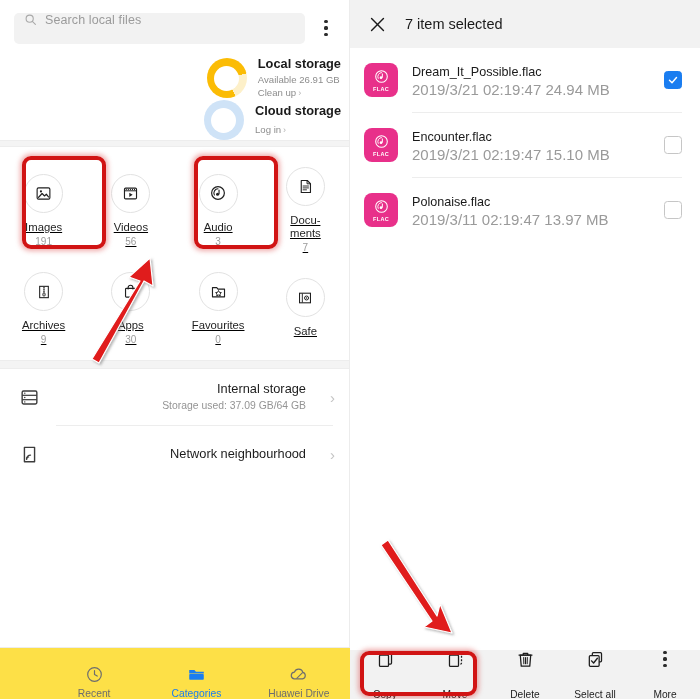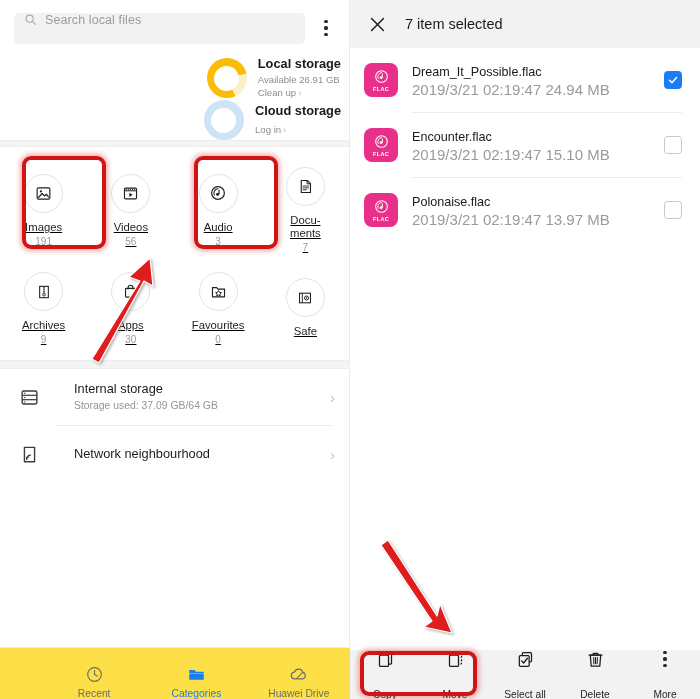--- a/index.html
+++ b/index.html
@@ -75,21 +75,21 @@
   .cat-label { font-size: 11.3px; color: #1f1f1f; margin-top: 8px; text-align: center;
                line-height: 13px; max-width: 56px; }
   .cat-count { font-size: 10px; color: #9a9a9a; margin-top: 2px; line-height: 12px; }
 
   .sec-band { height: 9px; background: #f4f4f4; border-top: 1px solid #ededed;
               border-bottom: 1px solid #ededed; }
 
   
   .list-item {
     display: flex; align-items: center; padding: 0 14px 0 16px; height: 56px;
-    gap: 32px; position: relative;
+    gap: 24px; position: relative; text-align: right;
   }
   .li-icon { width: 26px; flex: none; display: flex; align-items: center; justify-content: center; }
   .li-body { flex: 1; display: flex; flex-direction: column; justify-content: center; }
   .li-title { font-size: 12.8px; color: #1c1c1c; line-height: 16px; }
   .li-sub { font-size: 10.4px; color: #949494; line-height: 14px; margin-top: 2px; }
   .li-chev { font-size: 15px; color: #c3c3c3; font-weight: 300; }
   .li-divider { height: 1px; background: #ededed; margin-left: 56px; margin-right: 16px; }
 
   
   .bottom-nav {
@@ -420,62 +420,62 @@
         <svg width="17" height="17" viewBox="0 0 24 24">
           <circle cx="12" cy="12" r="8.2" fill="none" stroke="#ffffff" stroke-width="1.5"></circle>
           <path d="M12 6.4 A5.6 5.6 0 0 0 7.3 14.7" fill="none" stroke="#ffffff" stroke-width="1.3" stroke-linecap="round"></path>
           <circle cx="11.3" cy="13.7" r="1.9" fill="#ffffff"></circle>
           <line x1="13.2" y1="13.7" x2="13.2" y2="7.8" stroke="#ffffff" stroke-width="1.4"></line>
         </svg>
         <span class="flac-txt">FLAC</span>
       </div>
       <div class="file-body">
         <span class="file-name">Polonaise.flac</span>
-        <span class="file-meta">2019/3/21 02:19:47 13.97 MB</span>
+        <span class="file-meta">2019/3/11 02:19:47 13.97 MB</span>
       </div>
       <div class="cbox"></div>
     </div>
 
     <div class="action-bar">
       <div class="act-item">
         <svg width="19" height="19" viewBox="0 0 24 24">
           <rect x="8.2" y="3.4" width="11.4" height="14.4" rx="1.3" fill="none" stroke="#1d1d1d" stroke-width="1.6"></rect>
           <rect x="4.4" y="6.4" width="11.4" height="14.4" rx="1.3" fill="#f2f2f2" stroke="#1d1d1d" stroke-width="1.6"></rect>
         </svg>
         <span class="act-label">Copy</span>
       </div>
       <div class="act-item">
         <svg width="19" height="19" viewBox="0 0 24 24">
           <rect x="8.2" y="3.4" width="11.4" height="14.4" rx="1.3" fill="none" stroke="#1d1d1d" stroke-width="1.6" stroke-dasharray="2.4 2"></rect>
           <rect x="4.4" y="6.4" width="11.4" height="14.4" rx="1.3" fill="#f2f2f2" stroke="#1d1d1d" stroke-width="1.6"></rect>
         </svg>
         <span class="act-label">Move</span>
-      </div>
-      <div class="act-item">
-        <svg width="19" height="19" viewBox="0 0 24 24">
-          <rect x="8" y="3.4" width="11.6" height="11.6" rx="1.3" fill="none" stroke="#1d1d1d" stroke-width="1.6"></rect>
-          <rect x="4.2" y="7.2" width="12.4" height="13.4" rx="1.3" fill="#f2f2f2" stroke="#1d1d1d" stroke-width="1.6"></rect>
-          <path d="M7 13.7 L9.6 16.4 L14.4 10.4" fill="none" stroke="#1d1d1d" stroke-width="1.7" stroke-linecap="round" stroke-linejoin="round"></path>
-        </svg>
-        <span class="act-label">Select all</span>
       </div>
       <div class="act-item">
         <svg width="19" height="19" viewBox="0 0 24 24">
           <path d="M5.4 6.4 h13.2 l-1.2 14 H6.6 Z" fill="none" stroke="#1d1d1d" stroke-width="1.6" stroke-linejoin="round"></path>
           <line x1="3.8" y1="6.4" x2="20.2" y2="6.4" stroke="#1d1d1d" stroke-width="1.6" stroke-linecap="round"></line>
           <path d="M9.2 6.2 V4.2 h5.6 v2" fill="none" stroke="#1d1d1d" stroke-width="1.6" stroke-linejoin="round"></path>
           <g stroke="#1d1d1d" stroke-width="1.3" stroke-linecap="round">
             <line x1="9.7" y1="9.6" x2="9.9" y2="17.4"></line>
             <line x1="12" y1="9.6" x2="12" y2="17.4"></line>
             <line x1="14.3" y1="9.6" x2="14.1" y2="17.4"></line>
           </g>
         </svg>
         <span class="act-label">Delete</span>
       </div>
       <div class="act-item">
+        <svg width="19" height="19" viewBox="0 0 24 24">
+          <rect x="8" y="3.4" width="11.6" height="11.6" rx="1.3" fill="none" stroke="#1d1d1d" stroke-width="1.6"></rect>
+          <rect x="4.2" y="7.2" width="12.4" height="13.4" rx="1.3" fill="#f2f2f2" stroke="#1d1d1d" stroke-width="1.6"></rect>
+          <path d="M7 13.7 L9.6 16.4 L14.4 10.4" fill="none" stroke="#1d1d1d" stroke-width="1.7" stroke-linecap="round" stroke-linejoin="round"></path>
+        </svg>
+        <span class="act-label">Select all</span>
+      </div>
+      <div class="act-item">
         <div class="kebab" style="height:19px">
           <i></i>
           <i></i>
           <i></i>
         </div>
         <span class="act-label">More</span>
       </div>
     </div>
   </div>
 

